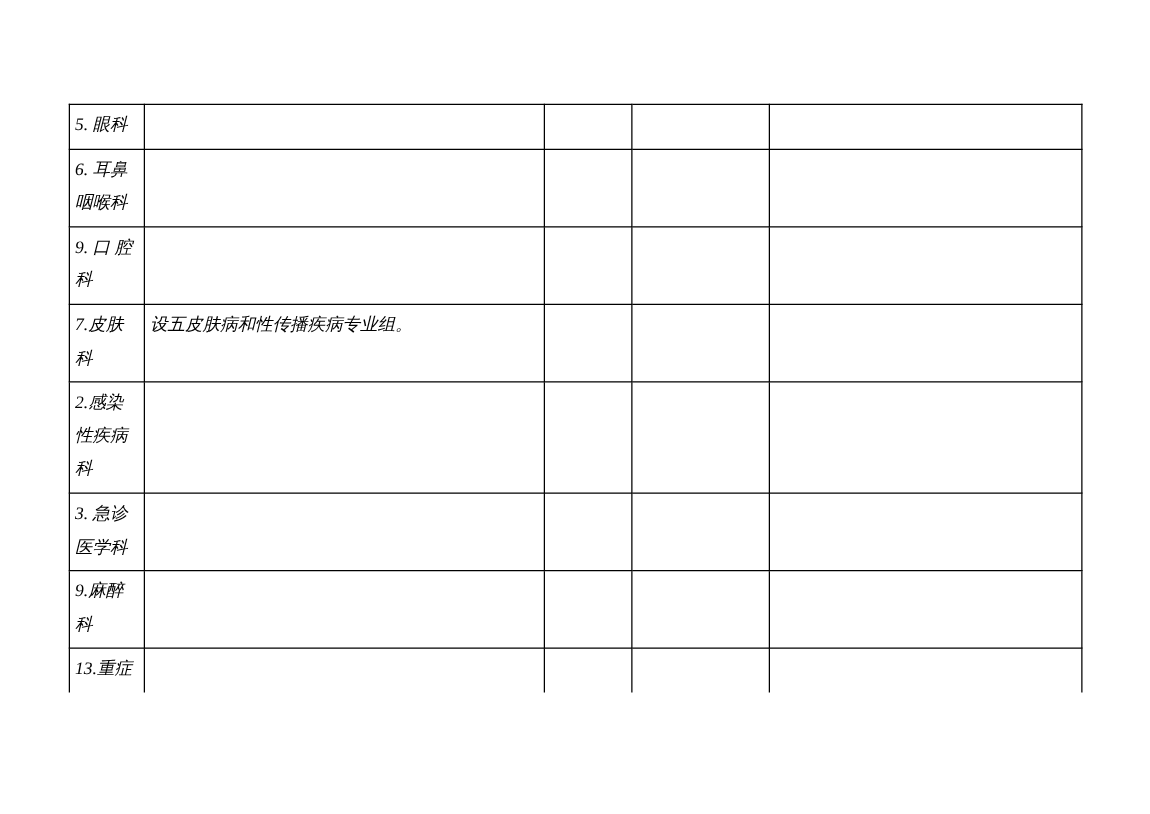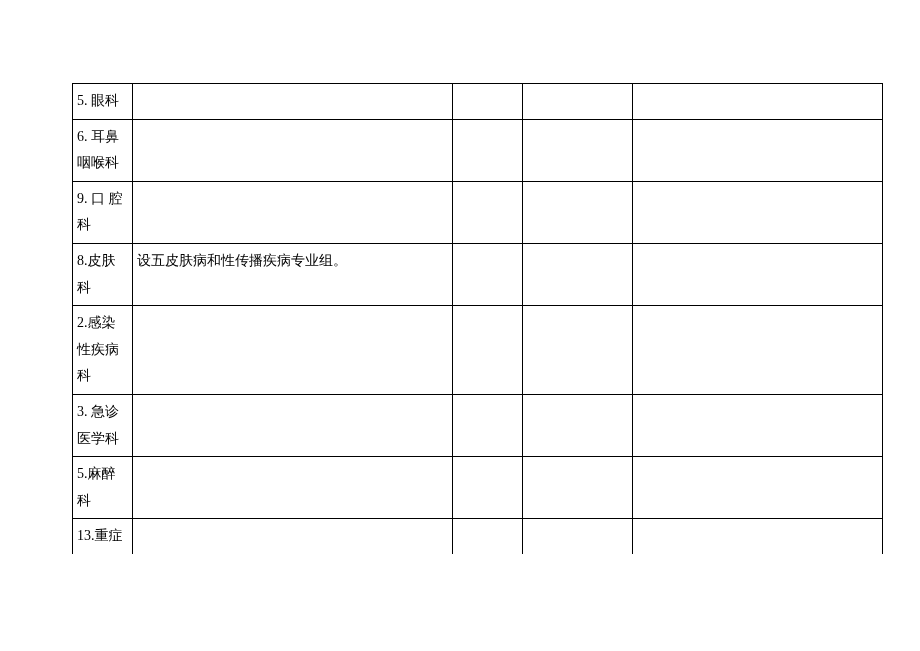--- a/index.html
+++ b/index.html
@@ -11,25 +11,26 @@
       background: #ffffff;
       font-family: "SimSun", "宋体", serif;
       font-size: 14px;
       color: #000000;
       width: 920px;
       height: 651px;
       position: relative;
     }
     .table {
       position: absolute;
-      left: 72px;
+      left: 55px;
       top: 83px;
       width: 810px;
       border-collapse: collapse;
       table-layout: fixed;
+      font-style: italic;
     }
     .table td {
       border: 1px solid #000;
       padding: 4px 4px;
       vertical-align: top;
       line-height: 1.9;
     }
     .col1 { width: 60px; }
     .col2 { width: 320px; }
     .col3 { width: 70px; }
@@ -67,42 +68,42 @@
       <td></td>
     </tr>
     <tr class="row-h2">
       <td>9. 口 腔科</td>
       <td></td>
       <td></td>
       <td></td>
       <td></td>
     </tr>
     <tr class="row-h3">
-      <td>8.皮肤科</td>
+      <td>7.皮肤科</td>
       <td>设五皮肤病和性传播疾病专业组。</td>
       <td></td>
       <td></td>
       <td></td>
     </tr>
     <tr class="row-h2">
       <td>2.感染性疾病科</td>
       <td></td>
       <td></td>
       <td></td>
       <td></td>
     </tr>
     <tr class="row-h2">
       <td>3. 急诊医学科</td>
       <td></td>
       <td></td>
       <td></td>
       <td></td>
     </tr>
     <tr class="row-h2">
-      <td>5.麻醉科</td>
+      <td>9.麻醉科</td>
       <td></td>
       <td></td>
       <td></td>
       <td></td>
     </tr>
     <tr class="row-h1 no-bottom">
       <td>13.重症</td>
       <td></td>
       <td></td>
       <td></td>

